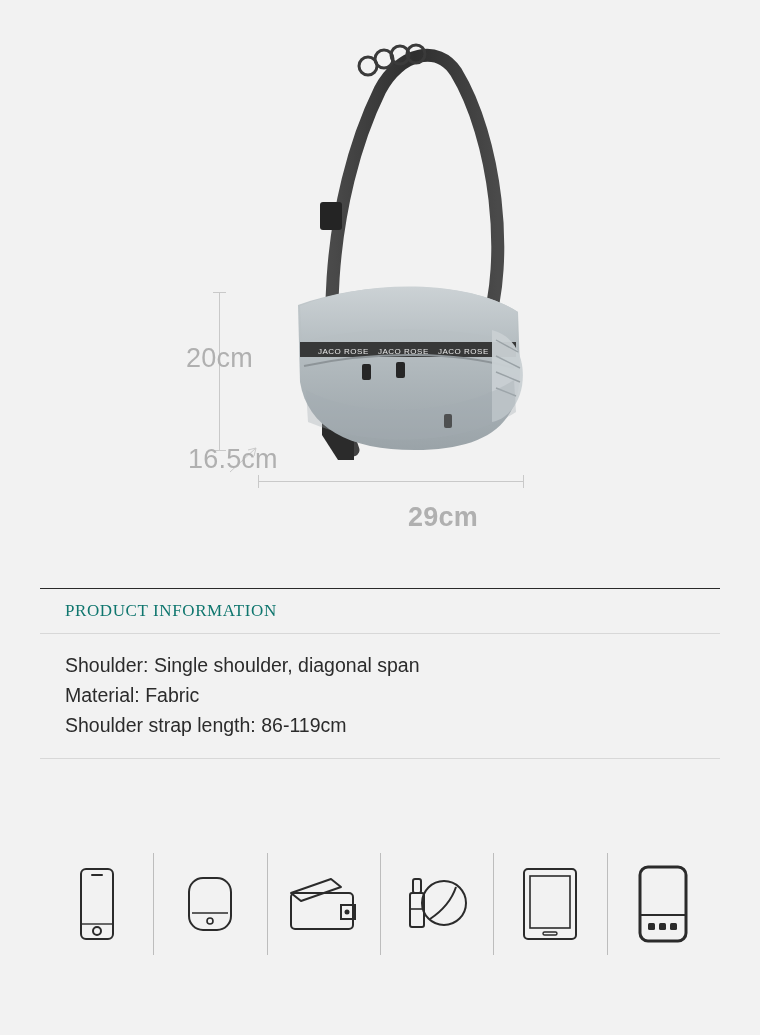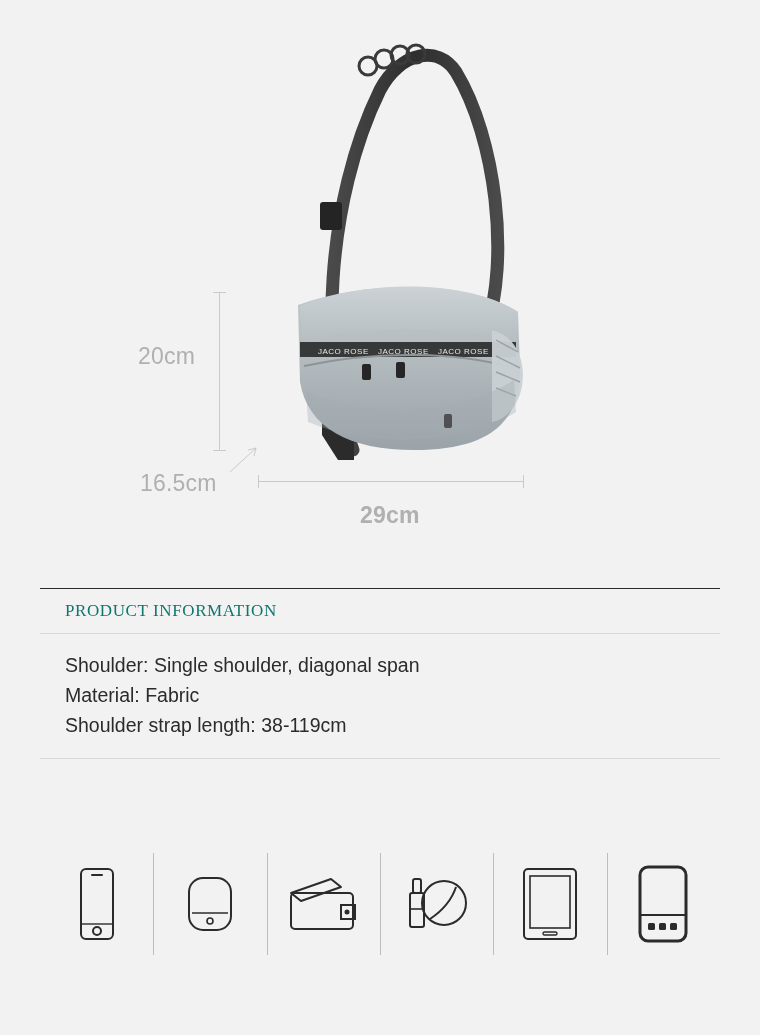--- a/index.html
+++ b/index.html
@@ -27,26 +27,27 @@
     left: 248px;
     top: 30px;
     width: 300px;
     height: 460px;
   }
 
   
   .dim-label {
     position: absolute;
     color: #b0b0b0;
-    font-size: 23px;
+    font-size: 27px;
     letter-spacing: 0.2px;
     white-space: nowrap;
+    margin-left: 48px;
   }
   .dim-h { left: 138px; top: 343px; }
-  .dim-d { left: 140px; top: 470px; }
+  .dim-d { left: 140px; top: 444px; }
   .dim-w { left: 360px; top: 502px; font-weight: bold; }
 
   .dim-line {
     position: absolute;
     background: #c9c9c9;
   }
   
   .v-line { left: 219px; top: 292px; width: 1px; height: 158px; }
   .v-cap-top { left: 213px; top: 292px; width: 13px; height: 1px; }
   .v-cap-bot { left: 213px; top: 450px; width: 13px; height: 1px; }
@@ -202,21 +203,21 @@
   <div class="dim-label dim-w">29cm</div>
 </div>
 
 <div class="info-section">
   <div class="rule dark"></div>
   <div class="info-title">PRODUCT INFORMATION</div>
   <div class="rule"></div>
   <div class="info-body">
     <div class="info-line">Shoulder: Single shoulder, diagonal span</div>
     <div class="info-line">Material: Fabric</div>
-    <div class="info-line">Shoulder strap length: 38-119cm</div>
+    <div class="info-line">Shoulder strap length: 86-119cm</div>
   </div>
   <div class="rule"></div>
 </div>
 
 <div class="icons-row">
 
   <div class="icon-cell">
     <svg width="48" height="76" viewBox="0 0 48 76">
       <rect x="8" y="3" width="32" height="70" rx="5" fill="none" stroke="#2b2b2b" stroke-width="2"></rect>
       <line x1="19" y1="9" x2="29" y2="9" stroke="#2b2b2b" stroke-width="2" stroke-linecap="round"></line>

